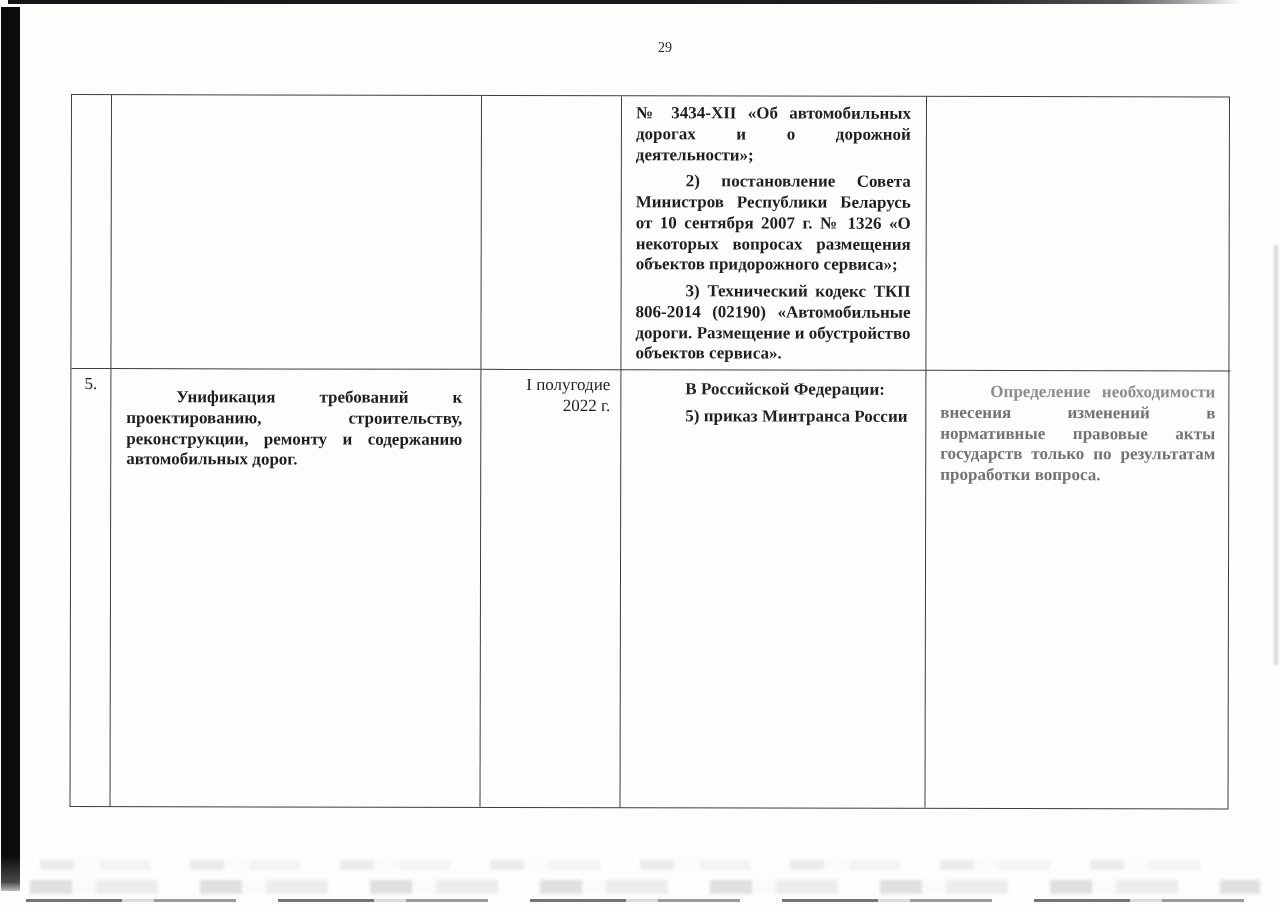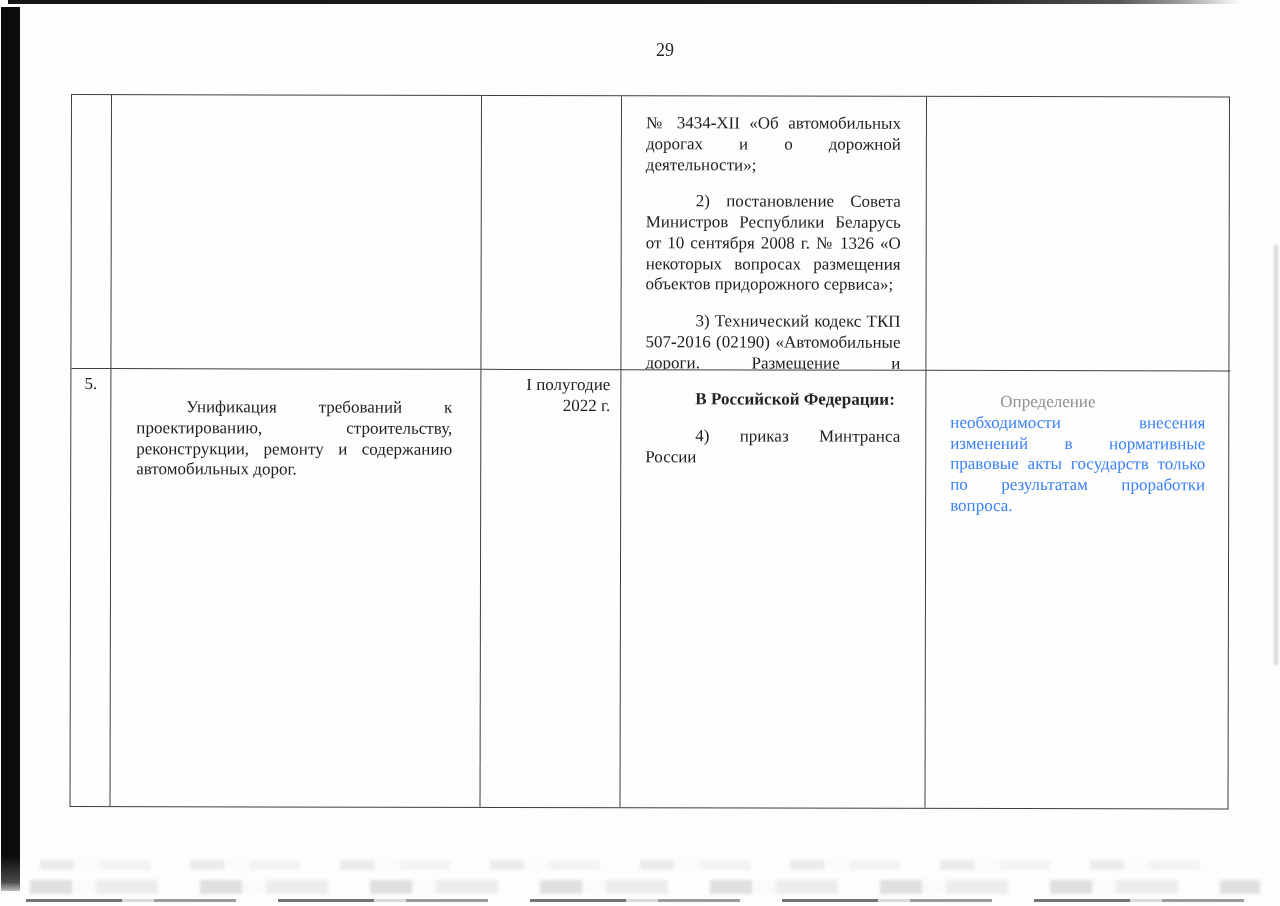--- a/index.html
+++ b/index.html
@@ -56,21 +56,21 @@
   }
 
   
   .content { position: absolute; inset: 0; filter: blur(0.24px); }
 
   .page-number {
     position: absolute;
     top: 40px; left: 0; width: 100%;
     text-align: center;
     text-indent: 50px;
-    font-size: 18px;
+    font-size: 14px;
     color: #262626;
   }
 
   .doc-table {
     position: absolute;
     left: 71px; top: 94px;
     width: 1159px;
     display: grid;
     grid-template-columns: 39px 370px 140px 305px 305px;
     grid-template-rows: 273px 438px;
@@ -85,33 +85,33 @@
     border-left: 1.6px solid #3e3e3e;
     border-top: 1.6px solid #3e3e3e;
     overflow: hidden;
     font-size: 17px;
     line-height: 20.75px;
     color: #1e1e1e;
   }
   .cell.c1 { border-left: none; }
   .cell.r1 { border-top: none; }
 
-  .cell p { margin: 16px; text-align: justify; text-indent: 50px; }
+  .cell p { margin: 6px; text-align: justify; text-indent: 50px; font-weight: bold; }
   .no-first-indent p:first-child { text-indent: 0; }
 
   .legal-acts-cont { padding: 1px 9px 0 8px; }
   .num-cell { text-align: center; padding-top: 5px; }
   .measure-cell { padding: 12px 12px 0 9px; }
   .period-cell { text-align: right; padding: 5px 10px 0; }
   .legal-acts-cell { padding: 3px 9px 4px 8px; }
   .result-cell { padding: 5px 9px 0 8px; }
 
   .para-heading { font-weight: bold; color: #242424; }
 
-  .result-cell p { color: #3b82f6; }
+  .result-cell p { color: #737373; }
   .result-cell p::first-line { color: #8d8d8d; }
 </style>
 </head>
 <body>
 
 <div class="artifact artifact-top-line"></div>
 <div class="artifact artifact-left-bar"></div>
 <div class="artifact artifact-right-edge"></div>
 <div class="artifact artifact-bottom-smudge-1"></div>
 <div class="artifact artifact-bottom-smudge-2"></div>
@@ -121,39 +121,39 @@
 
   <div class="page-number">29</div>
 
   <div class="doc-table">
 
     <div class="cell c1 r1"></div>
     <div class="cell c2 r1"></div>
     <div class="cell c3 r1"></div>
     <div class="cell c4 r1 legal-acts-cont no-first-indent">
         <p>№ 3434-XII «Об автомобильных дорогах и о дорожной деятельности»;</p>
-        <p>2) постановление Совета Министров Республики Беларусь от 10 сентября 2008 г. № 1326 «О некоторых вопросах размещения объектов придорожного сервиса»;</p>
-        <p>3) Технический кодекс ТКП 507-2016 (02190) «Автомобильные дороги. Размещение и обустройство объектов сервиса».</p>
+        <p>2) постановление Совета Министров Республики Беларусь от 10 сентября 2007 г. № 1326 «О некоторых вопросах размещения объектов придорожного сервиса»;</p>
+        <p>3) Технический кодекс ТКП 806-2014 (02190) «Автомобильные дороги. Размещение и обустройство объектов сервиса».</p>
       </div>
     <div class="cell c5 r1"></div>
 
     <div class="cell c1 r2 num-cell">5.</div>
 
     <div class="cell c2 r2 measure-cell">
       <p>Унификация требований к проектированию, строительству, реконструкции, ремонту и содержанию автомобильных дорог.</p>
     </div>
 
     <div class="cell c3 r2 period-cell">
       <span>I полугодие 2022 г.</span>
     </div>
 
     <div class="cell c4 r2 legal-acts-cell">
       <p class="para-heading">В Российской Федерации:</p>
       <div>
-          <p>4) приказ Минтранса России</p>
+          <p>5) приказ Минтранса России</p>
         </div>
     </div>
 
     <div class="cell c5 r2 result-cell">
       <p>Определение необходимости внесения изменений в нормативные правовые акты государств только по результатам проработки вопроса.</p>
     </div>
 
   </div>
 </div>
 

